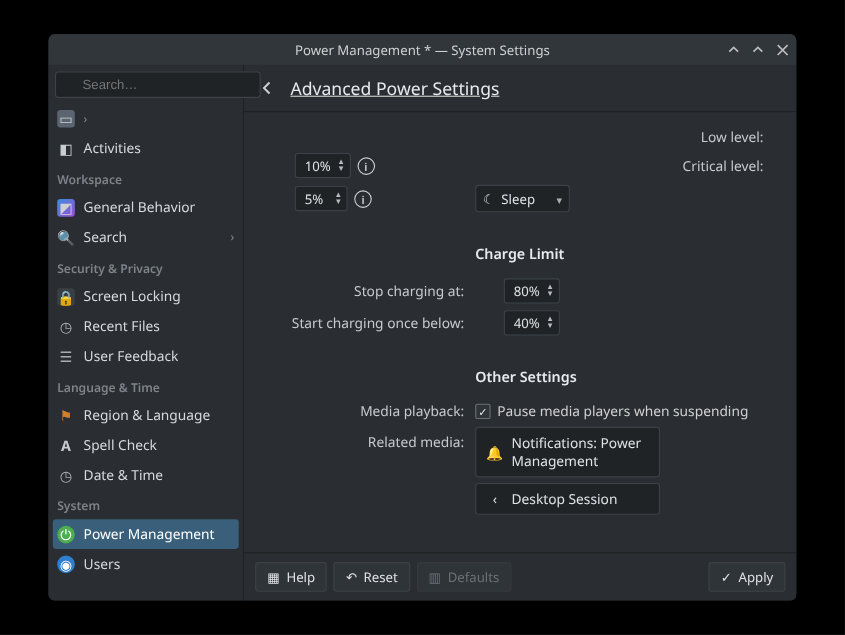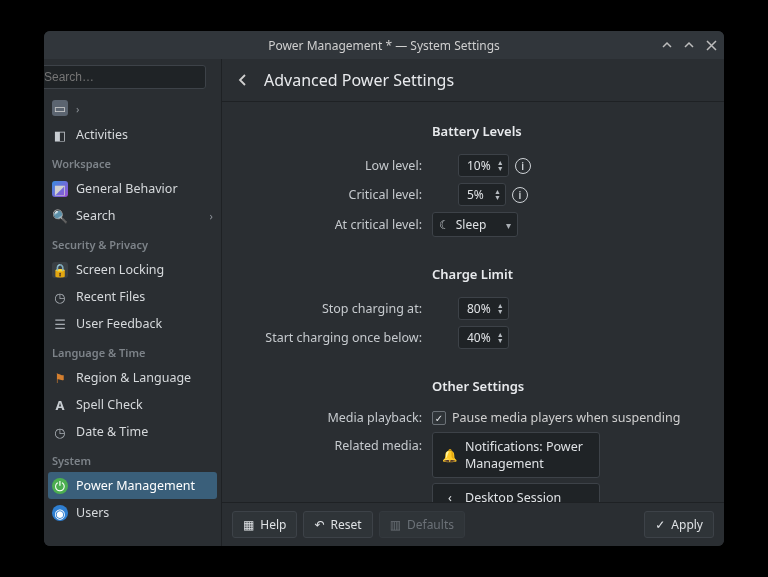--- a/index.html
+++ b/index.html
@@ -60,21 +60,20 @@
   background: #2a2e32;
   display: flex;
   flex-direction: column;
   border-right: 1px solid #1e2124;
 }
 .search-row {
   display: flex;
   align-items: center;
   padding: 6px 6px 6px 6px;
   gap: 24px;
-  justify-content: center;
 }
 .search-input {
   flex: 1;
   background: #1f2326;
   border: 1px solid #3d4248;
   border-radius: 3px;
   color: #9aa0a6;
   padding: 4px 6px 4px 24px;
   font-size: 12px;
   position: relative;
@@ -144,20 +143,21 @@
   display: flex;
   flex-direction: column;
   background: #2a2e32;
 }
 .content-header {
   display: flex;
   align-items: flex-end;
   gap: 10px;
   padding: 10px 14px 10px 10px;
   border-bottom: 1px solid #1e2124;
+  text-decoration: underline;
 }
 .back-btn {
   width: 22px;
   height: 22px;
   display: flex;
   align-items: center;
   justify-content: center;
   color: #d0d0d0;
   cursor: pointer;
 }
@@ -409,41 +409,39 @@
           <svg width="14" height="14" viewBox="0 0 14 14">
               <path d="M9 2 L4 7 L9 12" stroke="#d0d0d0" stroke-width="1.8" fill="none"></path>
             </svg>
         </div>
         <div class="page-title">Advanced Power Settings</div>
       </div>
 
       <div class="form-area">
         <div class="form-grid">
           <div></div>
-          <div class="section-head">Battery Levels</div>
 
           <div class="flabel">Low level:</div>
           <div class="fcontrol">
             <div class="spinbox">
               <span class="value">10%</span>
               <span class="spins">▲<br>▼</span>
             </div>
             <span class="info-icon">i</span>
           </div>
 
           <div class="flabel">Critical level:</div>
           <div class="fcontrol">
             <div class="spinbox">
               <span class="value">5%</span>
               <span class="spins">▲<br>▼</span>
             </div>
             <span class="info-icon">i</span>
           </div>
 
-          <div class="flabel">At critical level:</div>
           <div class="fcontrol">
             <div class="combo">
               <span class="cicon">☾</span>
               <span class="ctext">Sleep</span>
               <span class="cchev">▾</span>
             </div>
           </div>
 
           <div></div>
             <div style="height:10px"></div>

